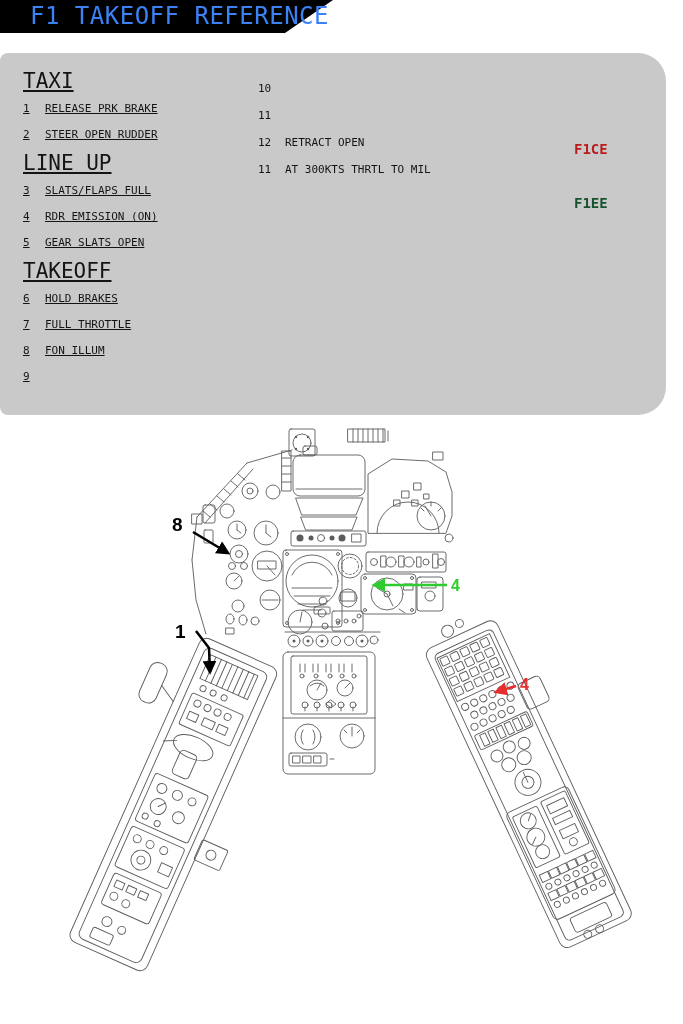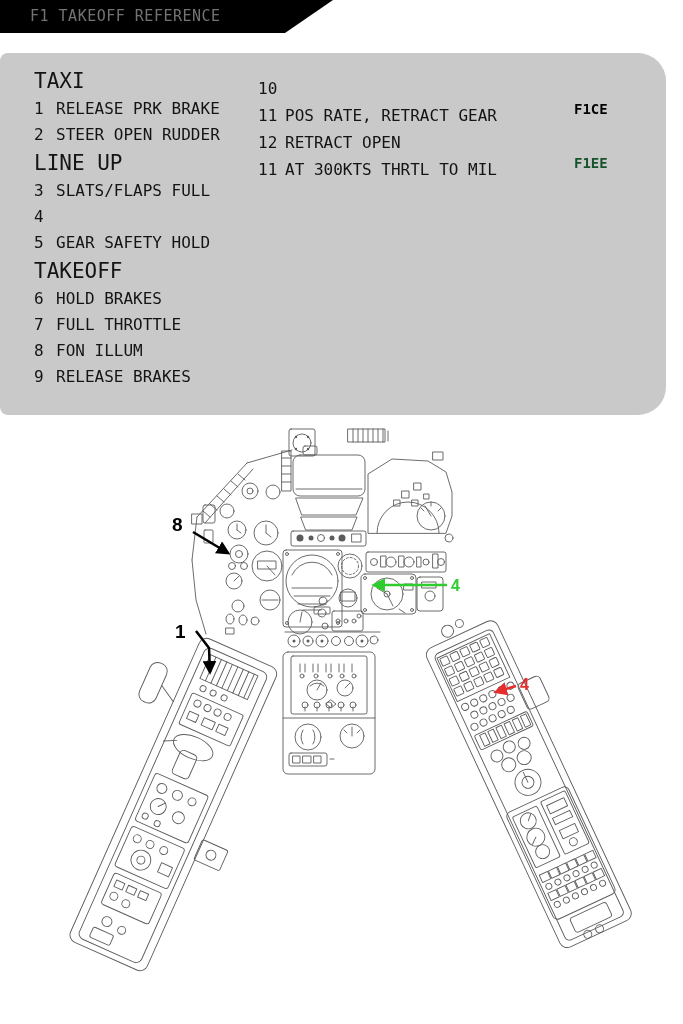--- a/index.html
+++ b/index.html
@@ -2,30 +2,30 @@
 <html><head>
 <meta charset="utf-8">
 <style>
   html,body{margin:0;padding:0;background:#fff;}
   body{width:683px;height:1024px;position:relative;overflow:hidden;
        font-family:"DejaVu Sans Mono","Liberation Mono",monospace;}
 
   
   .hdr{position:absolute;left:0;top:0;width:333px;height:33px;background:#000;
        clip-path:polygon(0 0,100% 0,calc(100% - 48px) 100%,0 100%);}
-  .hdr-title{position:absolute;left:30px;top:0;line-height:33px;color:#737373;
-       font-size:15px;letter-spacing:.5px;white-space:pre;}
+  .hdr-title{position:absolute;left:30px;top:0;line-height:33px;color:#3b82f6;
+       font-size:24px;letter-spacing:.5px;white-space:pre;}
 
   
   .panel{position:absolute;left:0;top:53px;width:666px;height:362px;
        background:#c9c9c9;border-radius:8px 28px 28px 8px;}
-  .col-left{position:absolute;left:34px;top:13px;width:225px;color:#141414;}
+  .col-left{position:absolute;left:23px;top:13px;width:225px;color:#141414;text-decoration:underline;}
   .col-right{position:absolute;left:258px;top:22px;width:300px;color:#141414;}
   .sec-title{font-size:21px;line-height:30px;white-space:pre;}
-  .cl-item{display:flex;font-size:16px;line-height:26px;white-space:pre;}
+  .cl-item{display:flex;font-size:11px;line-height:26px;white-space:pre;}
   .col-right .cl-item{line-height:27px;}
   .cl-num{flex:none;width:22px;}
   .col-right .cl-num{width:27px;}
   .tags{position:absolute;left:574px;top:11px;font-size:14px;font-weight:bold;
        line-height:18px;white-space:pre;}
 
   
   .diagram{position:absolute;left:0;top:420px;width:683px;height:604px;}
   svg text.callout{font-family:"Liberation Sans","DejaVu Sans",sans-serif;font-weight:bold;}
   .sk{stroke:#5b5b5b;fill:none;stroke-width:.9;stroke-linecap:round;stroke-linejoin:round;}
@@ -48,64 +48,63 @@
       <span class="cl-num">2</span>
       <span>STEER OPEN RUDDER</span>
     </div>
     <div class="sec-title">LINE UP</div>
     <div class="cl-item">
       <span class="cl-num">3</span>
       <span>SLATS/FLAPS FULL</span>
     </div>
     <div class="cl-item">
       <span class="cl-num">4</span>
+      <span>RDR EMISSION (ON)</span>
     </div>
     <div class="cl-item">
       <span class="cl-num">5</span>
-      <span>GEAR SAFETY HOLD</span>
+      <span>GEAR SLATS OPEN</span>
     </div>
     <div class="sec-title">TAKEOFF</div>
     <div class="cl-item">
       <span class="cl-num">6</span>
       <span>HOLD BRAKES</span>
     </div>
     <div class="cl-item">
       <span class="cl-num">7</span>
       <span>FULL THROTTLE</span>
     </div>
     <div class="cl-item">
       <span class="cl-num">8</span>
       <span>FON ILLUM</span>
     </div>
     <div class="cl-item">
       <span class="cl-num">9</span>
-      <span>RELEASE BRAKES</span>
     </div>
   </div>
 
   <div class="col-right">
     <div class="cl-item">
       <span class="cl-num">10</span>
     </div>
     <div class="cl-item">
       <span class="cl-num">11</span>
-      <span>POS RATE, RETRACT GEAR</span>
     </div>
     <div class="cl-item">
       <span class="cl-num">12</span>
       <span>RETRACT OPEN</span>
     </div>
     <div class="cl-item">
       <span class="cl-num">11</span>
       <span>AT 300KTS THRTL TO MIL</span>
     </div>
   </div>
 
   <div class="tags">
-    <div style="color: #000000;">F1CE</div>
+    <div style="color: #b91c1c; margin-top: 40px;">F1CE</div>
     <div style="color: #14532d;">F1EE</div>
   </div>
 </div>
 
 <svg class="diagram" viewBox="0 420 683 604" width="683" height="604" xmlns="http://www.w3.org/2000/svg">
   <defs>
     <marker id="ahb" viewBox="0 0 10 10" refX="8" refY="5" markerWidth="5.5" markerHeight="5.5" orient="auto">
       <path d="M0,0 L10,5 L0,10 Z" fill="#000000"></path>
     </marker>
     <marker id="ahg" viewBox="0 0 10 10" refX="8" refY="5" markerWidth="5.5" markerHeight="5.5" orient="auto">

